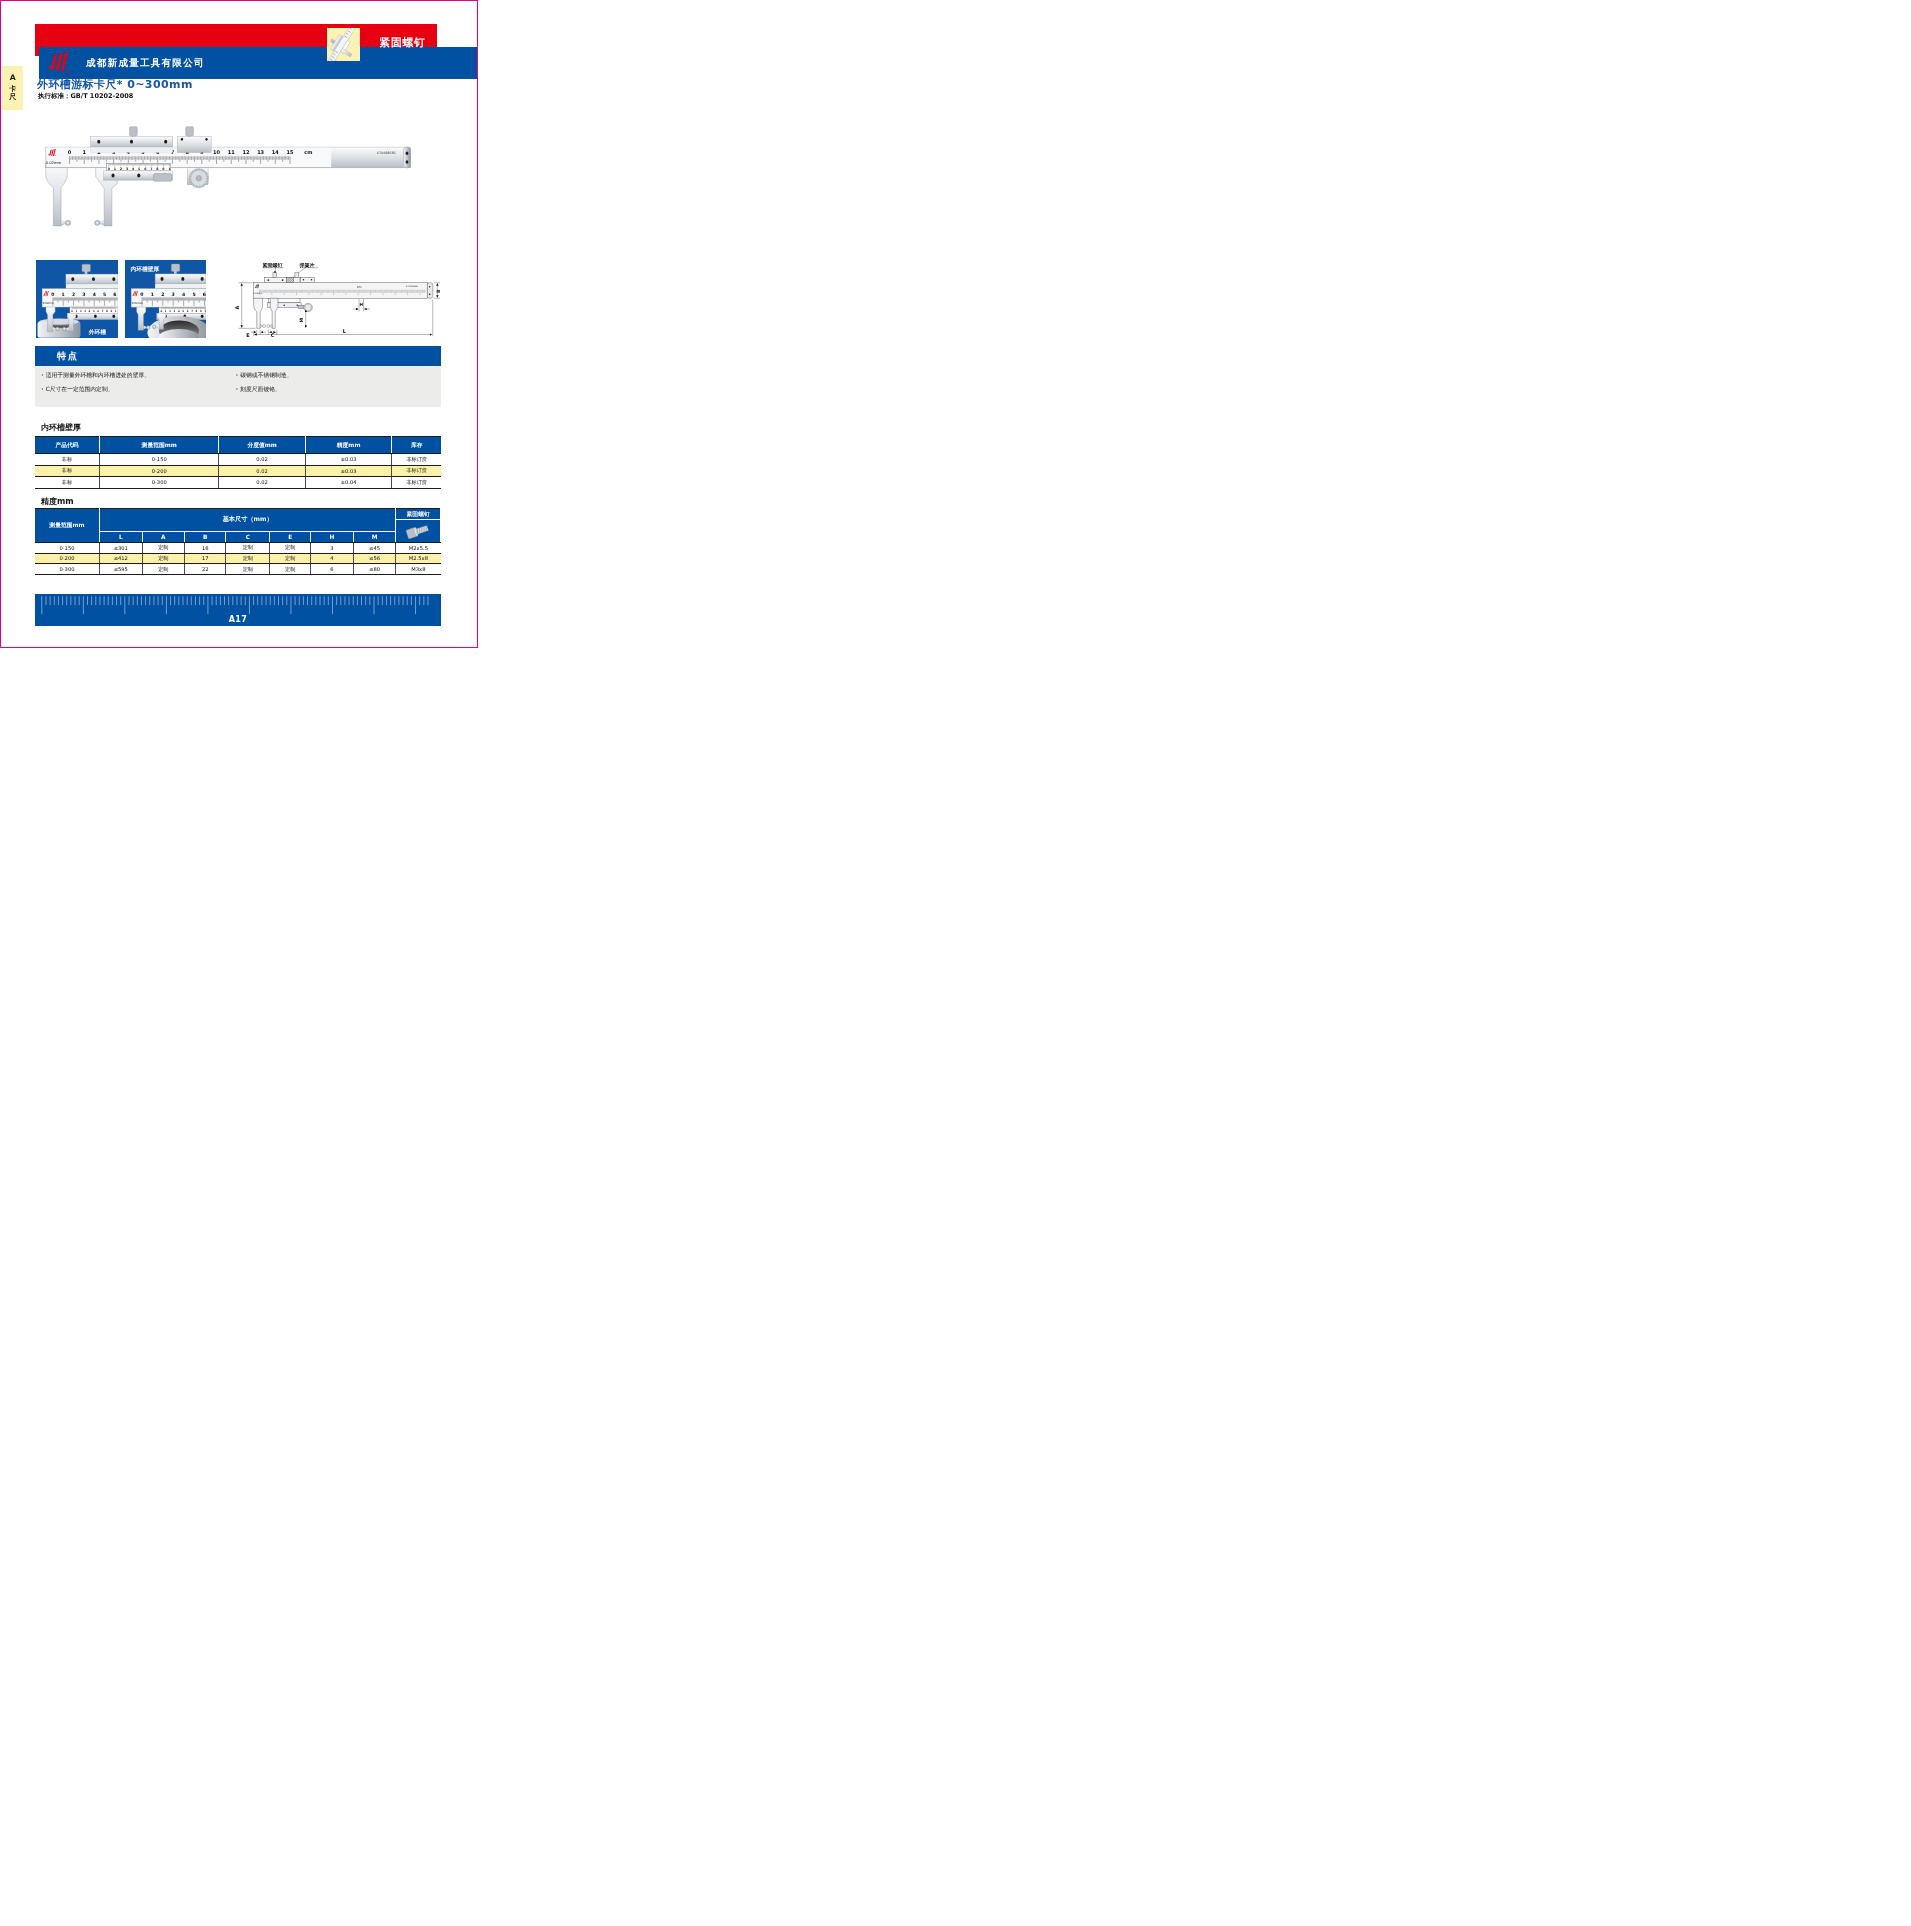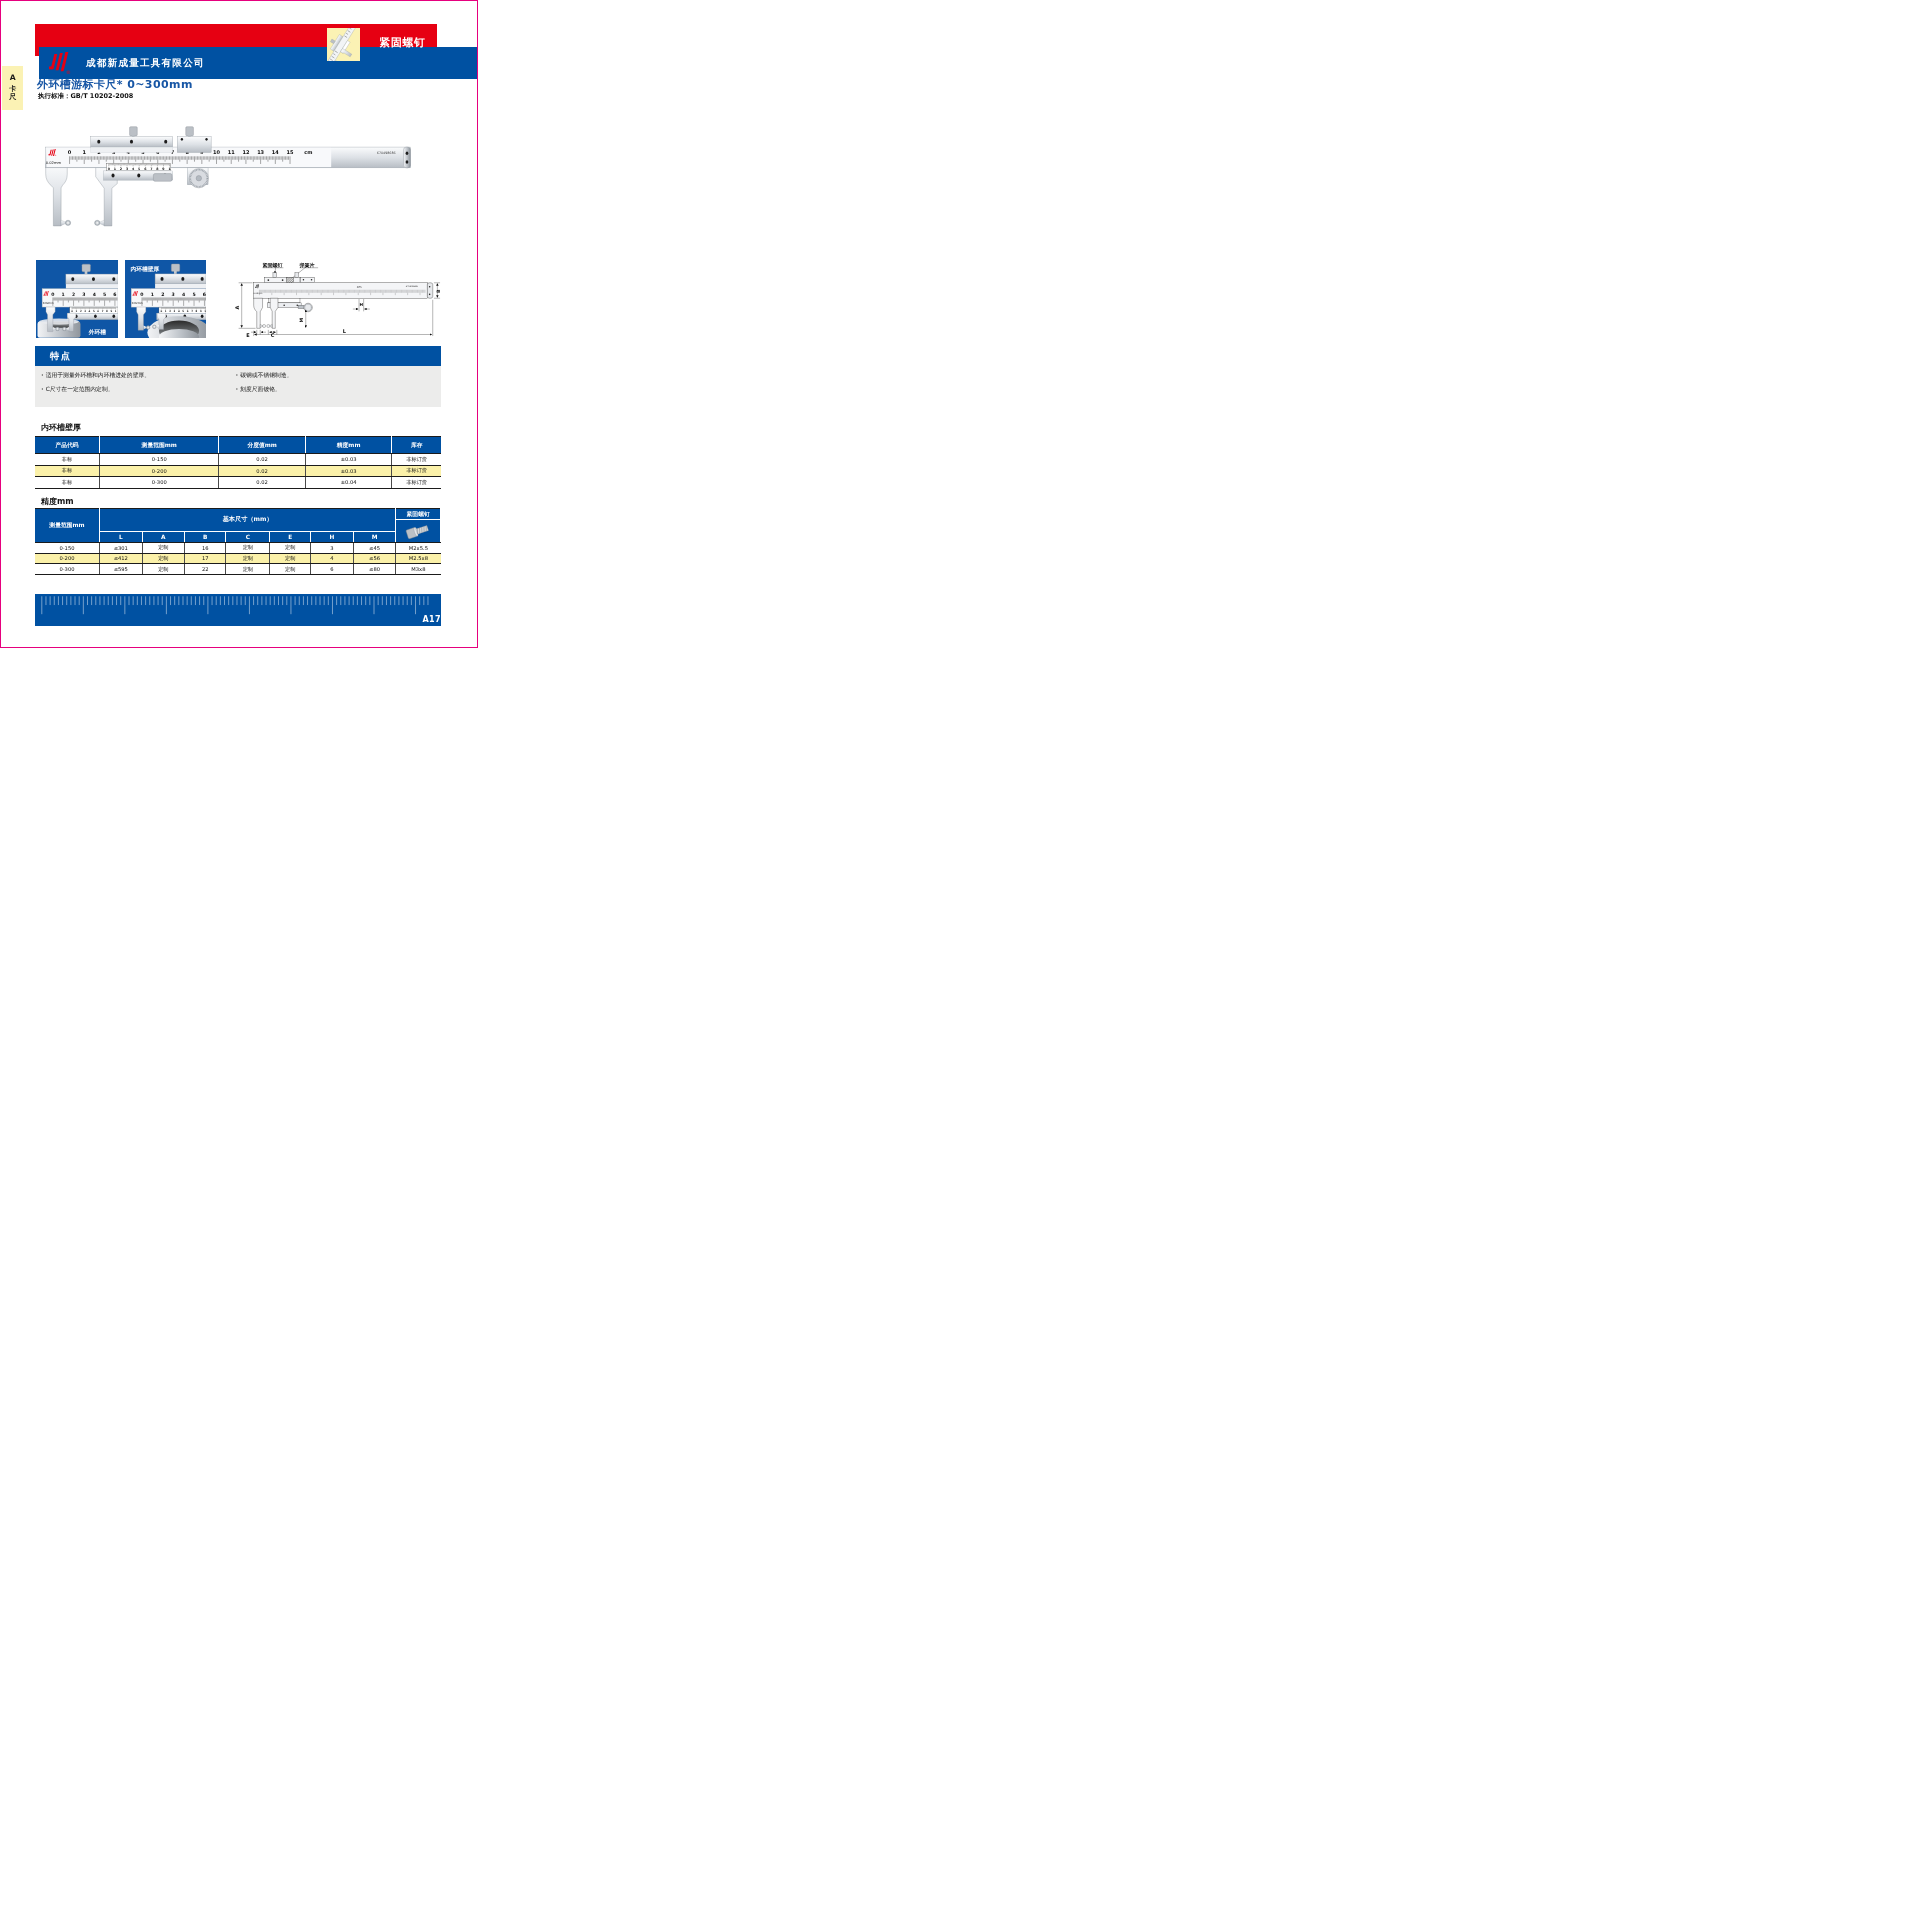--- a/index.html
+++ b/index.html
@@ -40,21 +40,21 @@
   
   .main-img{left:37px;top:123px;width:404px;height:110px;}
   .photo{top:259px;width:82px;height:78px;background:var(--blue);}
   .photo.p1{left:35px;}
   .photo.p2{left:124px;width:81px;}
   .draw{left:216px;top:259px;width:225px;height:78px;background:#fff;}
 
   
   .feat-head{left:34px;top:345px;width:406px;height:20px;background:var(--blue);
              display:flex;align-items:center;color:#fff;font-size:9.2px;font-weight:bold;
-             padding-left:15px;letter-spacing:1.5px;}
+             padding-left:22px;letter-spacing:1.5px;}
   .feat-body{left:34px;top:365px;width:406px;height:41px;background:var(--gray);
              display:grid;grid-template-columns:193px 1fr;padding:4.6px 0 0 6.2px;
              column-gap:1.5px;align-content:start;row-gap:6.2px;}
   .bullet{font-size:5.8px;color:#111;display:flex;line-height:1.4;}
   .bullet .dot{margin-right:2.3px;font-weight:bold;}
 
   
   .sec-h1{left:40px;top:421px;font-size:8px;font-weight:bold;}
   .sec-h2{left:40px;top:495px;font-size:8px;font-weight:bold;}
 
@@ -74,21 +74,21 @@
   .t2 thead tr:last-child th:last-child{border-right:0.4px solid #fff;}
   .t2 th.c-range{border-bottom:1.2px solid #1b1b1b;}
   .t2 th.c-basic{font-size:6.2px;border-bottom:0.4px solid #fff;}
   .t2 th.c-screw{padding:0;border-bottom:1.2px solid #1b1b1b;border-right:none;vertical-align:top;}
   .t2 td{height:10.8px;}
   .screw-label{height:10.8px;line-height:10.8px;border-bottom:0.4px solid #fff;font-size:5.8px;}
   .screw-img{height:22px;display:flex;align-items:center;justify-content:center;}
 
   
   .footer{left:34px;top:593px;width:406px;height:32px;background:var(--blue);}
-  .page-num{position:absolute;left:0;right:0;bottom:2.3px;text-align:right;color:#fff;
+  .page-num{position:absolute;left:0;right:0;bottom:2.3px;text-align:center;color:#fff;
             font-size:8px;font-weight:bold;letter-spacing:0.4px;}
   svg text{font-family:"DejaVu Sans","Liberation Sans",sans-serif;}
 </style>
 </head>
 <body>
 
 <svg width="0" height="0" style="position:absolute" aria-hidden="true">
   <defs>
     <linearGradient id="mv" x1="0" y1="0" x2="0" y2="1">
       <stop offset="0" stop-color="#fbfcfd"></stop>

